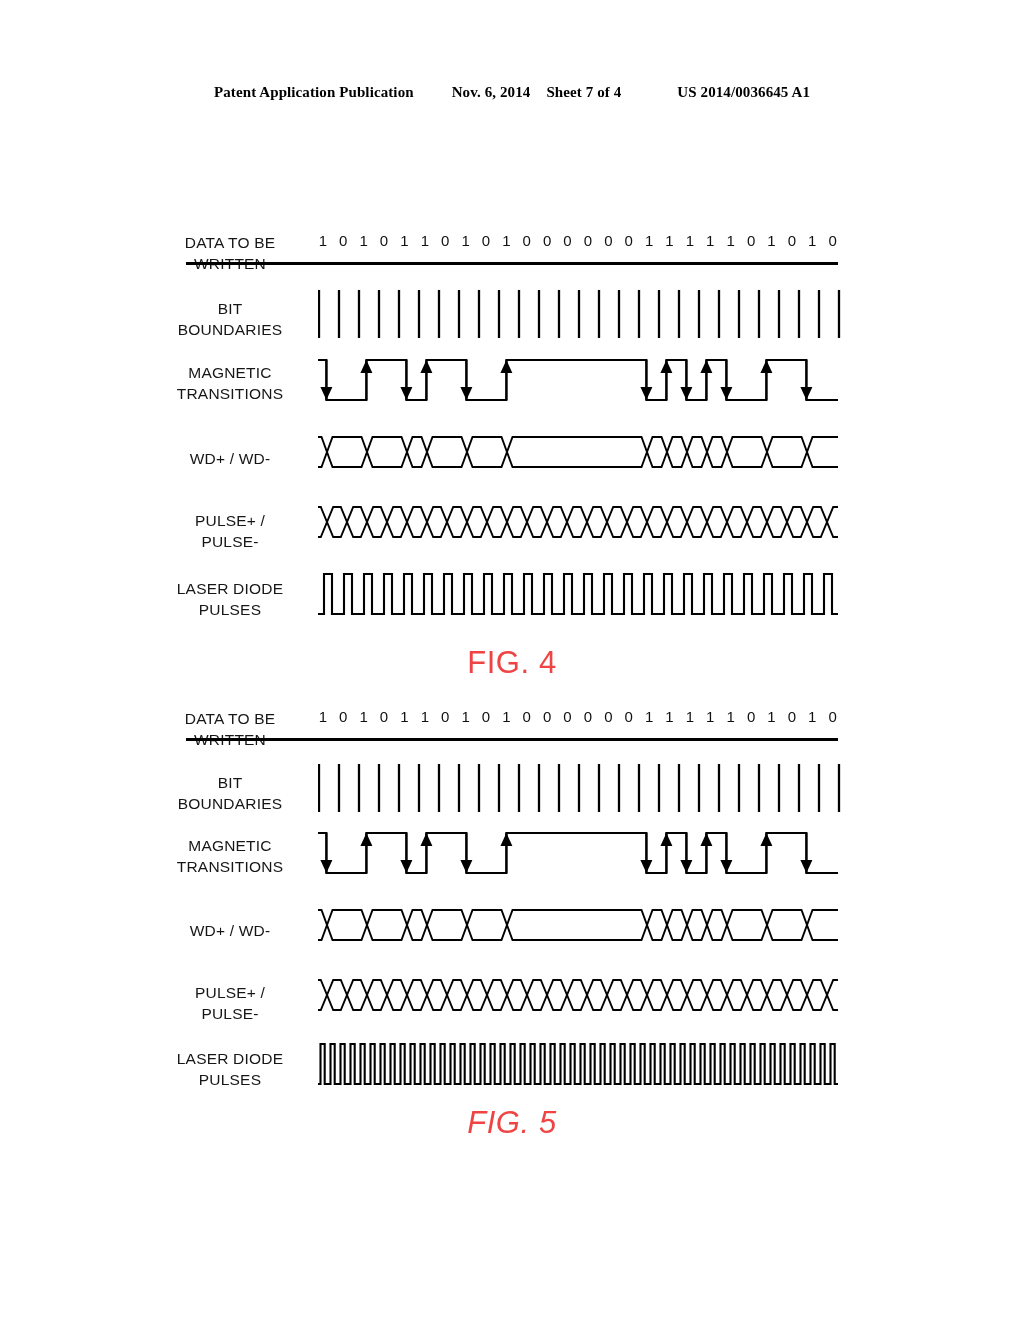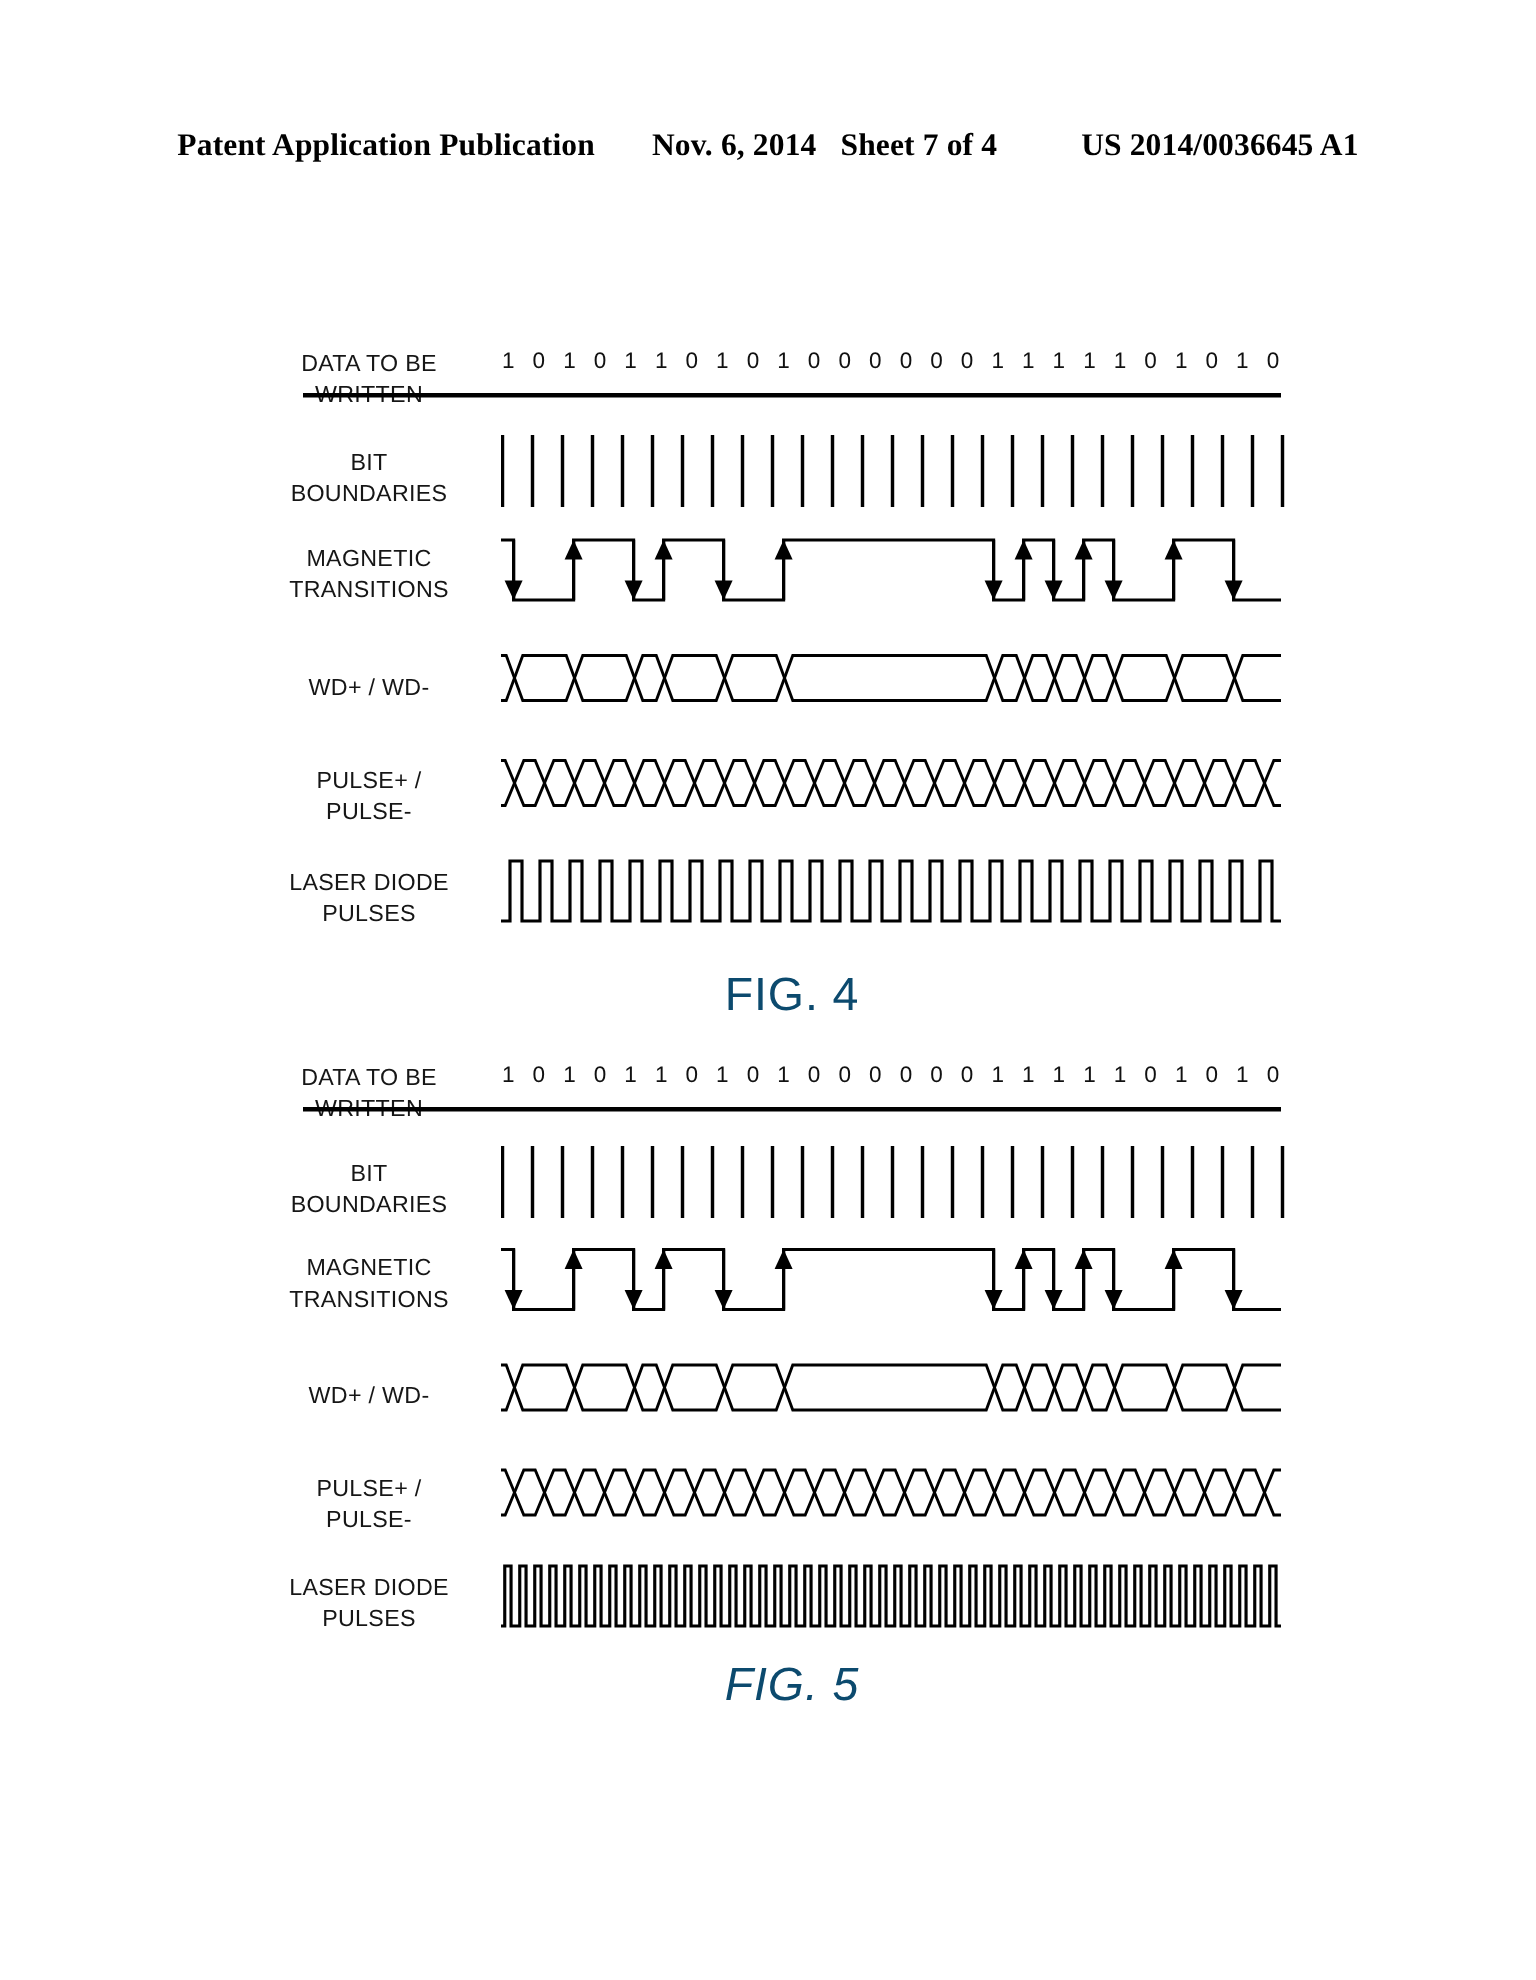--- a/index.html
+++ b/index.html
@@ -20,33 +20,33 @@
   .page-header {
     position: absolute;
     left: 0;
     top: 84px;
     width: 1024px;
     display: flex;
     justify-content: center;
     align-items: baseline;
     font-family: "Liberation Serif", serif;
     font-weight: bold;
-    font-size: 21px;
+    font-size: 15px;
     letter-spacing: 0.1px;
     white-space: nowrap;
   }
   .page-header .seg { display: inline-block; }
   .gap-1 { width: 38px; }
   .gap-2 { width: 16px; }
   .gap-3 { width: 56px; }
 
   
   .figure {
     position: absolute;
-    left: 16px;
+    left: 0;
     width: 813px;
   }
   #figure-4 { top: 210px; }
   #figure-5 { top: 690px; }
 
   .rows {
     position: relative;
     width: 1024px;
   }
 
@@ -85,21 +85,21 @@
     height: 3px;
     background: #000;
   }
 
   .fig-caption {
     position: absolute;
     width: 1024px;
     text-align: center;
     font-size: 31px;
     letter-spacing: 0.6px;
-    color: #0c4a6e;
+    color: #ef4444;
   }
   #fig4-caption { top: 435px; }
   #fig5-caption { top: 415px; font-style: italic; }
 
   svg { display: block; }
   svg .wf {
     fill: none;
     stroke: #000000;
     stroke-width: 2.1;
     stroke-linejoin: miter;

